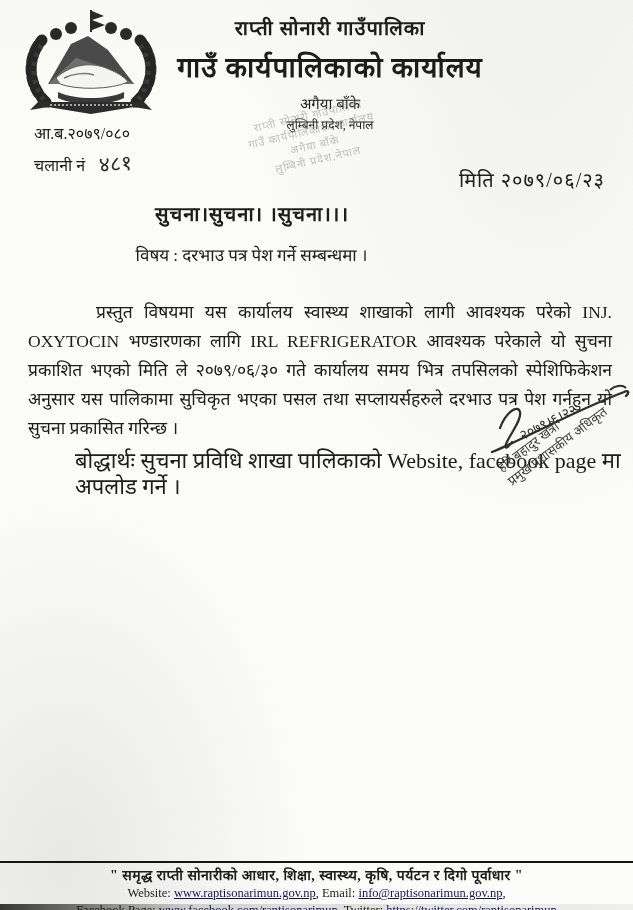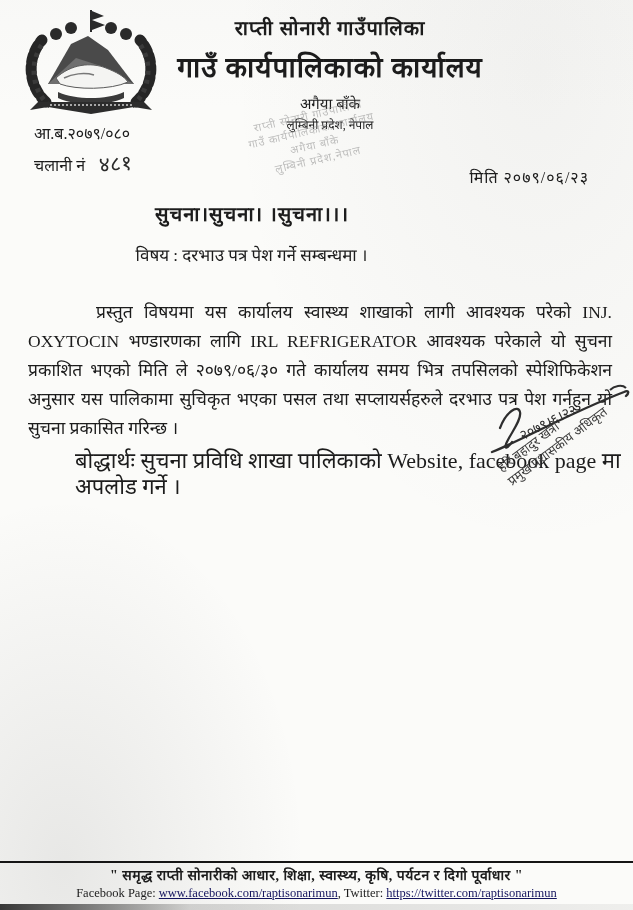--- a/index.html
+++ b/index.html
@@ -23,21 +23,21 @@
   .hdr .office{font-size:28px;font-weight:700;margin-top:6px;letter-spacing:1px;}
   .hdr .addr{font-size:15px;margin-top:8px;}
   .hdr .prov{font-size:12px;margin-top:3px;}
   
   .fy{position:absolute;left:34px;top:122px;font-size:16px;}
   .chalani{position:absolute;left:34px;top:149px;font-size:16px;}
   .chalani .hand{
     display:inline-block;font-size:21px;transform:rotate(-4deg);
     margin-left:10px;font-family:"DejaVu Sans",sans-serif;color:#2a2a2a;
   }
-  .date-line{position:absolute;right:44px;top:166px;font-size:16px;letter-spacing:1px;}
+  .date-line{position:absolute;right:28px;top:166px;font-size:20px;letter-spacing:1px;}
   
   .stamp{
     position:absolute;left:228px;top:108px;width:170px;text-align:center;
     transform:rotate(-13deg);color:#8d8d8d;opacity:.55;line-height:15px;
     font-size:11px;letter-spacing:1px;pointer-events:none;
   }
   
   .notice-title{position:absolute;left:0;top:200px;width:504px;text-align:center;
     font-size:20px;font-weight:700;letter-spacing:1px;}
   .subject{position:absolute;left:0;top:243px;width:503px;text-align:center;font-size:17px;}
@@ -141,17 +141,20 @@
 <div class="sig-date">२०७९।६।२२</div>
 <div class="sig-block">
   <div>हरि बहादुर खत्री</div>
   <div>प्रमुख प्रशासकीय अधिकृत</div>
 </div>
 
 <div class="footer-rule"></div>
 <div class="footer">
   <div class="slogan">" समृद्ध राप्ती सोनारीको आधार, शिक्षा, स्वास्थ्य, कृषि, पर्यटन र दिगो पूर्वाधार "</div>
   <div class="contact">
+    <span>Website: </span><span class="lnk">www.raptisonarimun.gov.np</span><span>, Email: </span><span class="lnk">info@raptisonarimun.gov.np</span><span>,</span>
+  </div>
+  <div class="contact">
     <span>Facebook Page: </span><span class="lnk">www.facebook.com/raptisonarimun</span><span>, Twitter: </span><span class="lnk">https://twitter.com/raptisonarimun</span>
   </div>
 </div>
 
 <div class="bottom-smudge"></div>
 
 </body></html>

